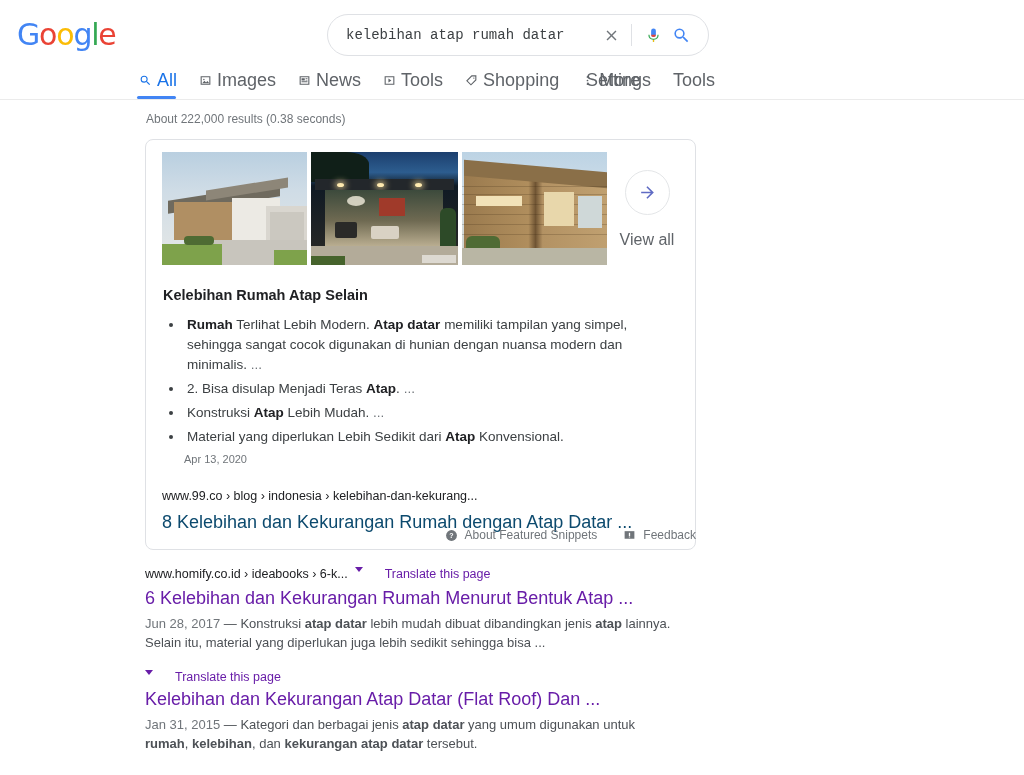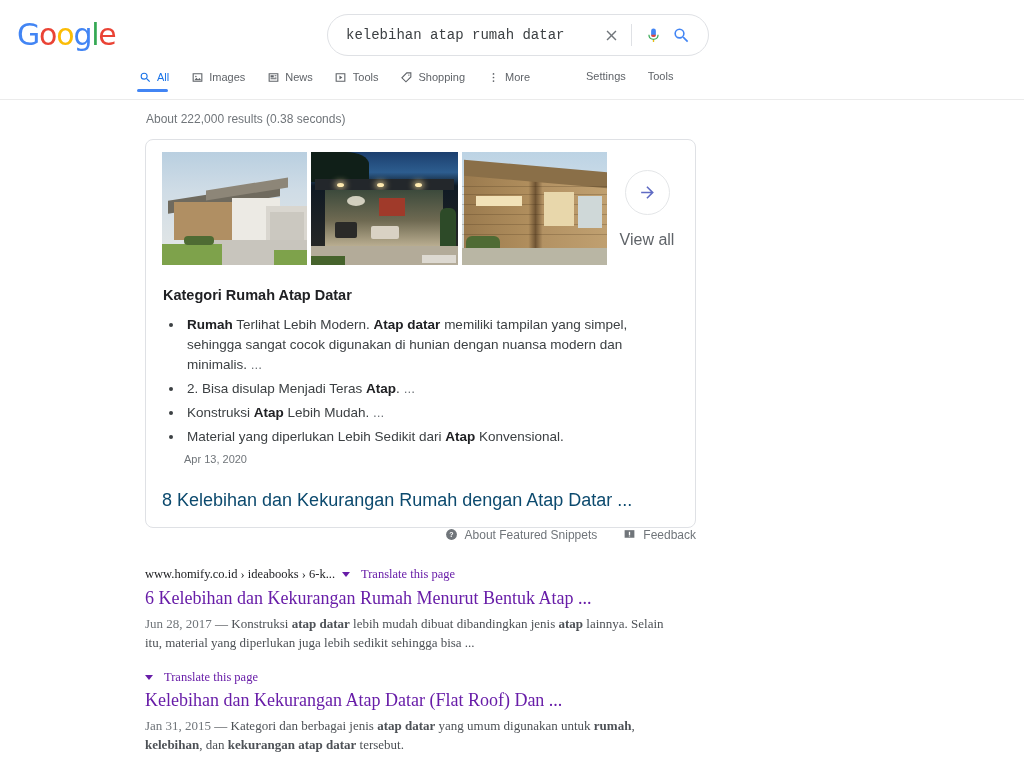--- a/index.html
+++ b/index.html
@@ -43,21 +43,21 @@
   .sb-icon { display: flex; align-items: center; justify-content: center; cursor: pointer; }
   .sb-clear { width: 28px; height: 28px; margin-right: 2px; }
   .sb-sep { width: 1px; height: 22px; background: #dfe1e5; margin: 0 8px 0 4px; }
   .sb-mic { width: 26px; height: 26px; }
   .sb-search { width: 30px; height: 30px; margin-right: 12px; }
 
   
   .nav { position: absolute; left: 138px; top: 70px; display: flex; align-items: flex-start; }
   .tab {
     display: flex; align-items: center; gap: 5px;
-    font-size: 11px; color: #5f6368; cursor: pointer;
+    font-size: 18px; color: #5f6368; cursor: pointer;
     padding: 0 0 8px 0; margin-right: 21px; position: relative;
     white-space: nowrap;
     text-align: right;
   }
   .tab.active { color: #1a73e8; }
   .tab.active .tab-underline {
     position: absolute; left: -1px; bottom: 0; width: 100%; min-width: 26px;
     height: 3px; background: #4285f4; border-radius: 2px;
   }
   .tab-ico { display: inline-flex; width: 14px; height: 14px; align-items: center; justify-content: center; }
@@ -156,30 +156,30 @@
   .fs-link {
     display: block; font-size: 18px; line-height: 26px;
     color: #0c4a6e; text-decoration: none; margin-top: 4px; cursor: pointer;
   }
 
   .fs-foot {
     position: absolute; left: 145px; top: 428px; width: 551px;
     display: flex; justify-content: flex-end; align-items: center; gap: 26px;
   }
   .fs-foot-item {
-    display: flex; align-items: flex-start; gap: 7px;
+    display: flex; align-items: flex-end; gap: 7px;
     font-size: 12px; color: #70757a; cursor: pointer;
   }
 
   
-  .result { position: absolute; left: 145px; width: 560px; font-family: Liberation Serif, serif; }
+  .result { position: absolute; left: 145px; width: 560px; }
   .r-urlrow { display: flex; align-items: center; gap: 7px; }
   .r-url { font-size: 12.5px; color: #202124; line-height: 18px; white-space: nowrap; }
   .r-translate {
-    display: flex; align-items: center; gap: 11px;
+    display: flex; align-items: flex-start; gap: 22px;
     font-size: 12.5px; color: #681da8; cursor: pointer; white-space: nowrap;
   }
   .caret { width: 0; height: 0; border-left: 4px solid transparent;
            border-right: 4px solid transparent; border-top: 5px solid #681da8; }
   .r-title {
     display: block; font-size: 18px; line-height: 26px;
     color: #681da8; text-decoration: none; margin-top: 2px; cursor: pointer;
   }
   .r-snip {
     font-size: 13px; line-height: 19px; color: #4d5156; margin-top: 3px;
@@ -345,32 +345,33 @@
         <div class="viewall">
           <div class="viewall-circle">
             <svg width="19" height="19" viewBox="0 0 24 24">
                 <path fill="#5f6bc4" d="M12 4l-1.41 1.41L16.17 11H4v2h12.17l-5.58 5.59L12 20l8-8z"></path>
               </svg>
           </div>
           <div class="viewall-label">View all</div>
         </div>
       </div>
 
-      <div class="fs-title">Kategori Rumah Atap Datar</div>
+      <div class="fs-title">Kelebihan Rumah Atap Selain</div>
 
       <ul class="fs-list" id="fs-bullets">
           <li><b>Rumah</b><span> Terlihat Lebih Modern. </span><b>Atap datar</b><span> memiliki tampilan yang simpel, sehingga sangat cocok digunakan di hunian dengan nuansa modern dan minimalis. </span><span class="ell">...</span></li>
           <li><span>2. Bisa disulap Menjadi Teras </span><b>Atap</b><span>. </span><span class="ell">...</span></li>
           <li><span>Konstruksi </span><b>Atap</b><span> Lebih Mudah. </span><span class="ell">...</span></li>
           <li><span>Material yang diperlukan Lebih Sedikit dari </span><b>Atap</b><span> Konvensional.</span></li>
         </ul>
 
       <div class="fs-date">Apr 13, 2020</div>
 
       <div class="fs-source">
+        <div class="fs-url">www.99.co › blog › indonesia › kelebihan-dan-kekurang...</div>
         <a class="fs-link">8 Kelebihan dan Kekurangan Rumah dengan Atap Datar ...</a>
       </div>
     </div>
 
     <div class="fs-foot" id="fs-foot">
         <div class="fs-foot-item">
           <span style="display: inline-flex;">
             <svg width="13" height="13" viewBox="0 0 24 24">
               <circle cx="12" cy="12" r="10" fill="#70757a"></circle>
               <text x="12" y="16.5" font-size="13" font-family="Liberation Sans, sans-serif" font-weight="bold" fill="#fff" text-anchor="middle">?</text>

